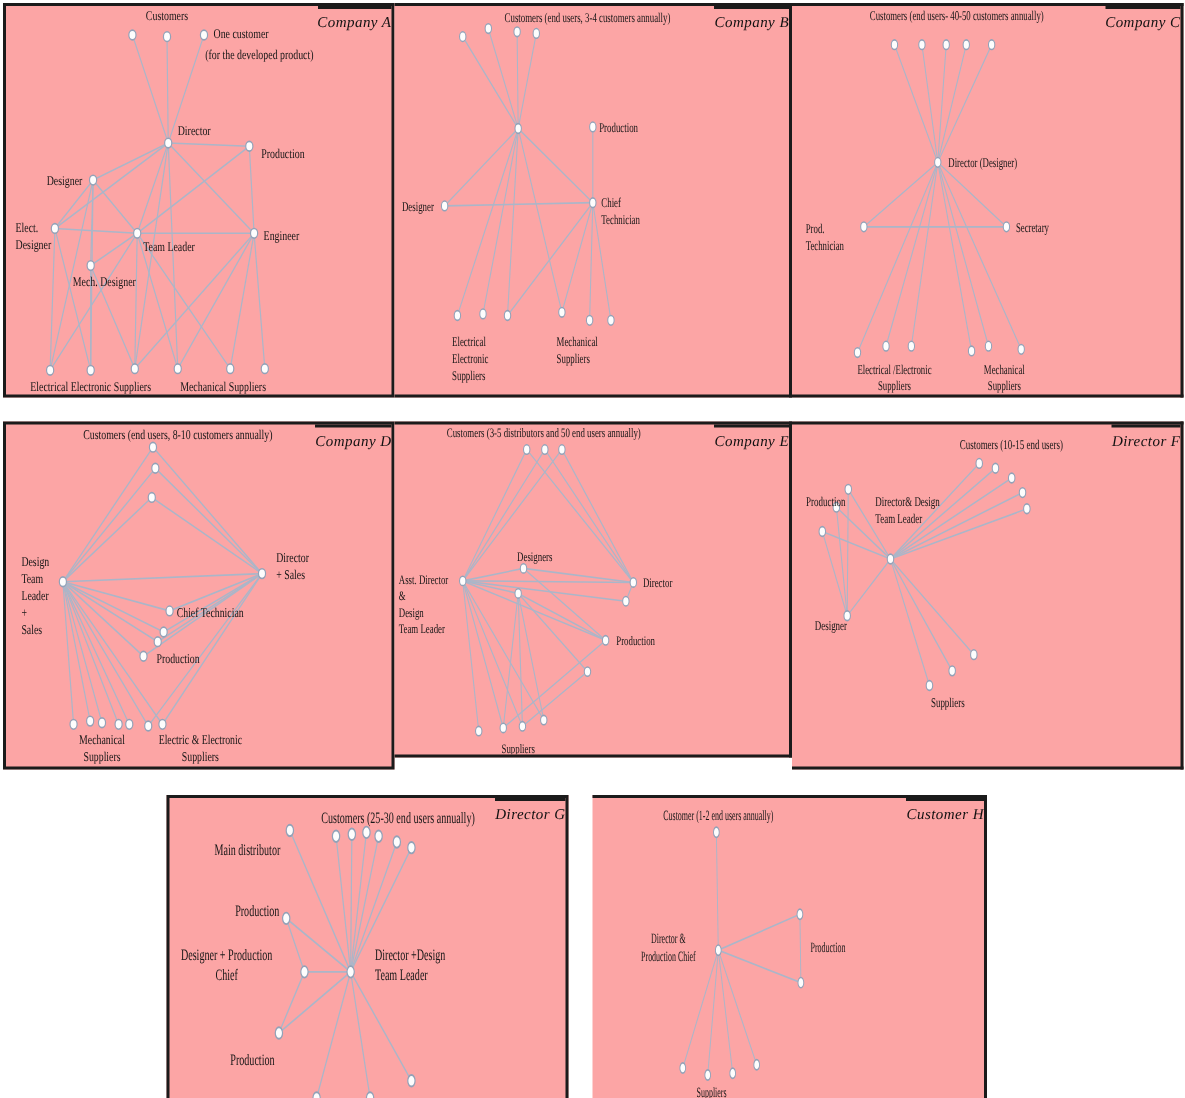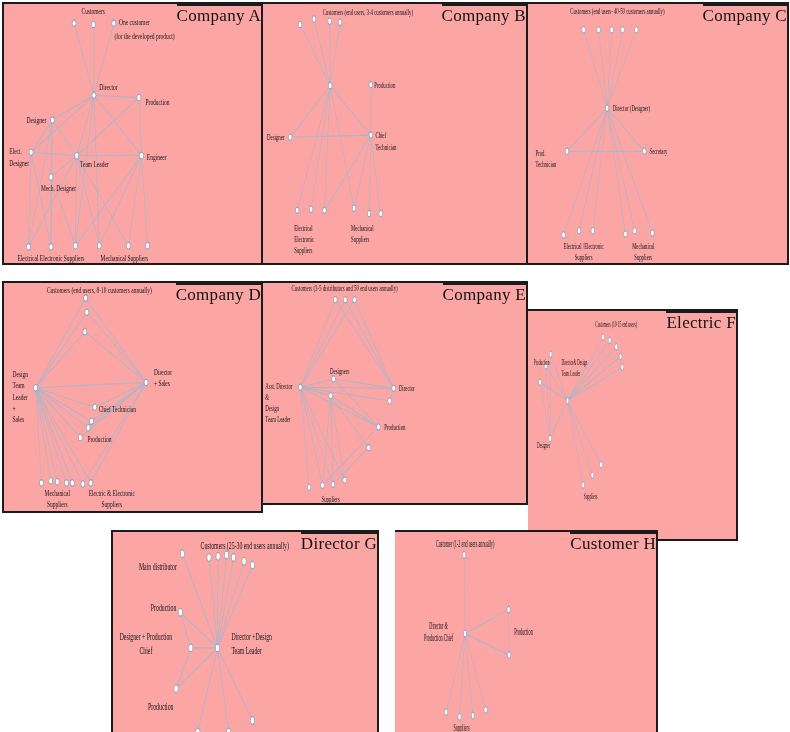--- a/index.html
+++ b/index.html
@@ -17,30 +17,31 @@
     display:flex;
   }
   .noleft{border-left:none;gap:25px;}
   .diagram{flex:1 1 auto;position:relative;overflow:hidden;}
   .diagram svg{width:100%;height:100%;display:block;}
   .caption{
     flex:0 0 auto;
     height:20px;line-height:20px;
     border-top:2px solid var(--border-color,#1b1b1b);
     text-align:center;
-    font-size:17px;
+    font-size:10px;
     color:#111111;
     letter-spacing:.3px;
+    font-style:italic;
   }
   .panel-a{left:2px;top:2px;width:261px;height:263px;}
   .panel-b{left:263px;top:2px;width:265px;height:263px;}
   .panel-c{left:528px;top:2px;width:261px;height:263px;}
   .panel-d{left:2px;top:281px;width:261px;height:232px;}
   .panel-e{left:263px;top:281px;width:265px;height:224px;}
-  .panel-f{left:528px;top:281px;width:210px;height:232px;margin-top:28px;}
+  .panel-f{left:528px;top:281px;width:261px;height:232px;}
   .panel-g{left:111px;top:530px;width:268px;height:232px;}
   .panel-h{left:395px;top:530px;width:263px;height:208px;padding-left:16px;}
   .edge{stroke:var(--edge-color,#aab6c9);stroke-width:1;}
   .node{fill:var(--node-fill,#ffffff);stroke:var(--node-stroke,#93a2b8);stroke-width:1;}
   .nlabel{
     font-family:"Liberation Serif","DejaVu Serif",serif;
     font-size:8.3px;
     fill:#161616;
   }
 </style>
@@ -342,21 +343,21 @@
           <circle cx="127" cy="161" r="3" class="node"></circle>
           <circle cx="148" cy="152" r="3" class="node"></circle>
           <circle cx="168" cy="142" r="3" class="node"></circle>
           <text x="155" y="15" text-anchor="start" class="nlabel"><tspan x="155" dy="0">Customers (10-15 end users)</tspan></text>
           <text x="13" y="50" text-anchor="start" class="nlabel"><tspan x="13" dy="0">Production</tspan></text>
           <text x="77" y="50" text-anchor="start" class="nlabel"><tspan x="77" dy="0">Director&amp; Design</tspan><tspan x="77" dy="10.5">Team Leader</tspan></text>
           <text x="21" y="127" text-anchor="start" class="nlabel"><tspan x="21" dy="0">Designer</tspan></text>
           <text x="144" y="174" text-anchor="middle" class="nlabel"><tspan x="144" dy="0">Suppliers</tspan></text>
         </svg>
     </div>
-    <div class="caption">Electric F</div>
+    <div class="caption">Director F</div>
   </div>
 
   <div class="panel panel-g">
     <div class="diagram">
       <svg preserveAspectRatio="none" viewBox="0 0 268 179">
           <line x1="149" y1="91" x2="99" y2="17" class="edge"></line>
           <line x1="149" y1="91" x2="137" y2="20" class="edge"></line>
           <line x1="149" y1="91" x2="150" y2="19" class="edge"></line>
           <line x1="149" y1="91" x2="162" y2="18" class="edge"></line>
           <line x1="149" y1="91" x2="172" y2="20" class="edge"></line>

